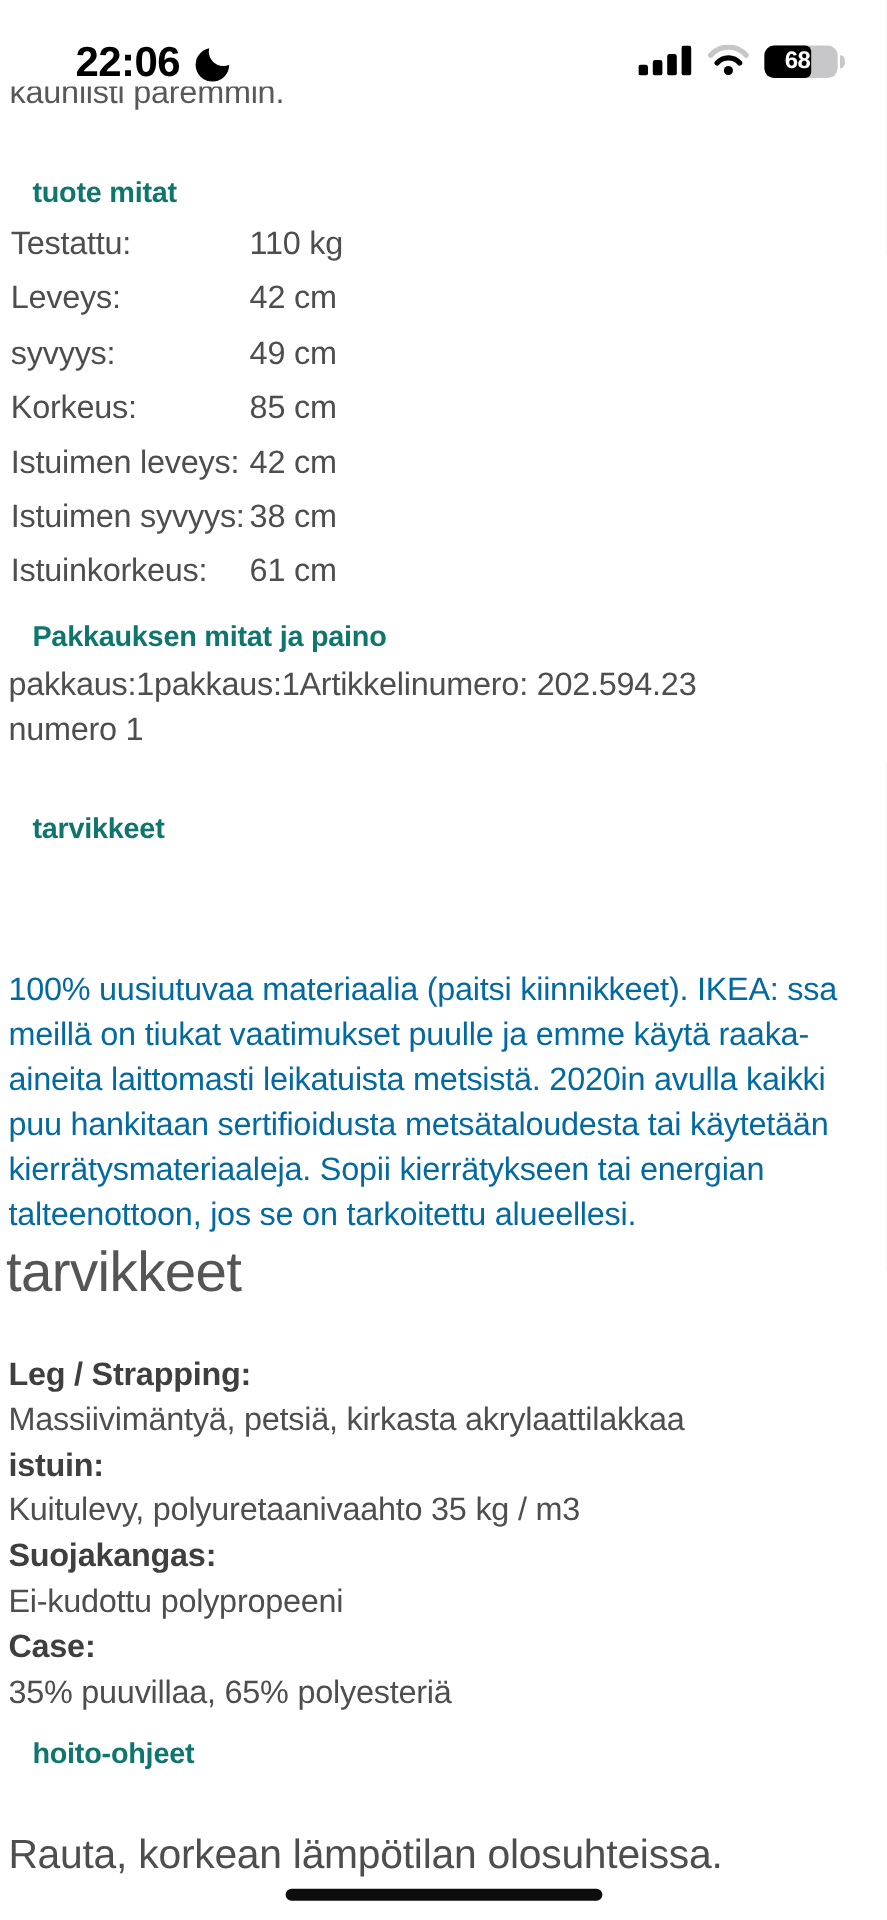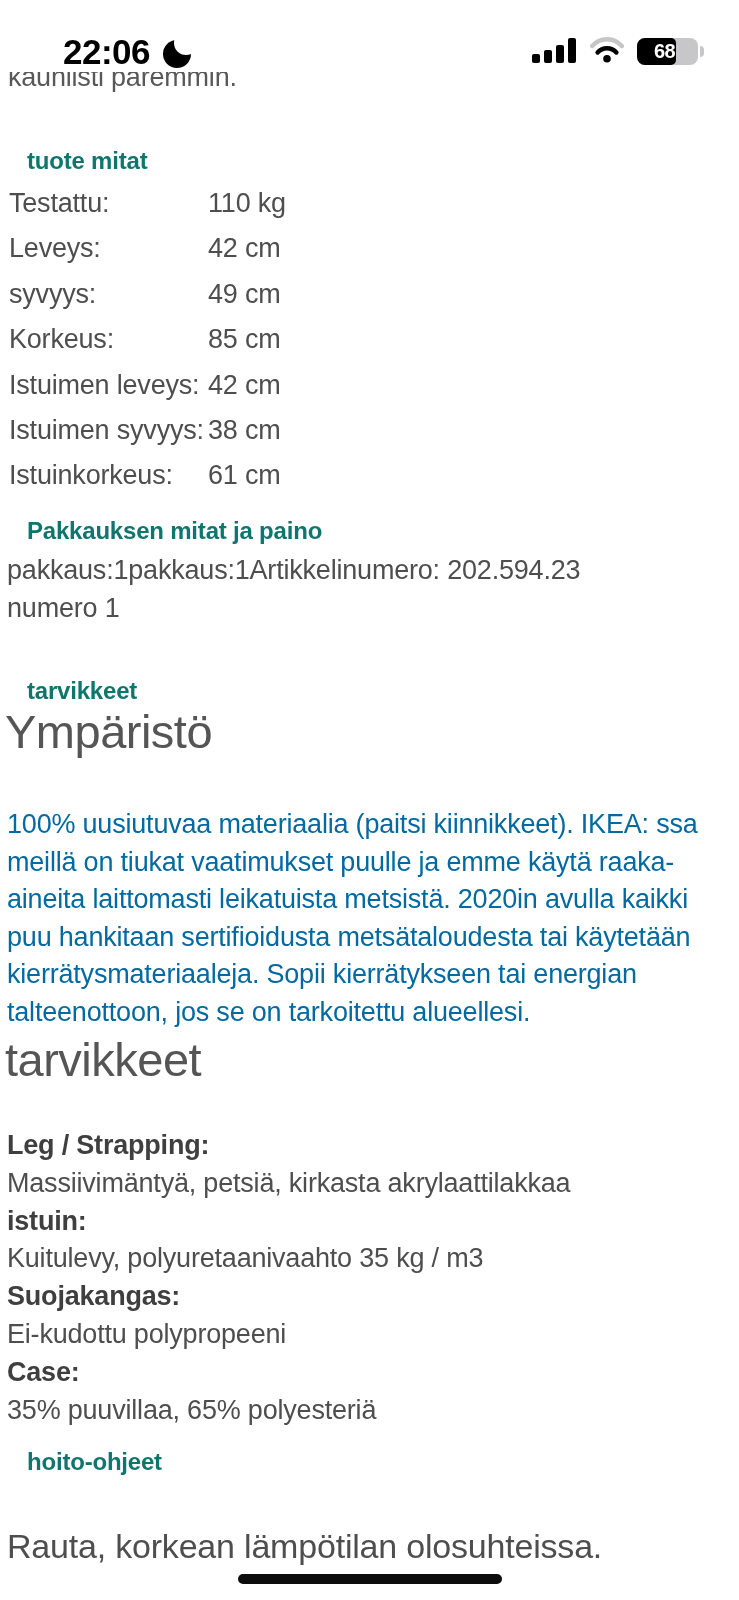--- a/index.html
+++ b/index.html
@@ -155,21 +155,20 @@
   </div>
 
   <div class="h-small" style="top:517px;">Pakkauksen mitat ja paino</div>
   <div class="pack-lines">
     <div>pakkaus:1pakkaus:1Artikkelinumero: 202.594.23</div>
     <div>numero 1</div>
   </div>
 
   <div class="h-small" style="top:677px;">tarvikkeet</div>
 
-  <div class="h-big" style="top:704px;">Ympäristö</div>
   <div class="env-paragraph">100% uusiutuvaa materiaalia (paitsi kiinnikkeet). IKEA: ssa meillä on tiukat vaatimukset puulle ja emme käytä raaka-aineita laittomasti leikatuista metsistä. 2020in avulla kaikki puu hankitaan sertifioidusta metsätaloudesta tai käytetään kierrätysmateriaaleja. Sopii kierrätykseen tai energian talteenottoon, jos se on tarkoitettu alueellesi.</div>
 
   <div class="h-big" style="top:1032px;">tarvikkeet</div>
   <div class="materials">
     <div class="bold">Leg / Strapping:</div>
     <div>Massiivimäntyä, petsiä, kirkasta akrylaattilakkaa</div>
     <div class="bold">istuin:</div>
     <div>Kuitulevy, polyuretaanivaahto 35 kg / m3</div>
     <div class="bold">Suojakangas:</div>
     <div>Ei-kudottu polypropeeni</div>

